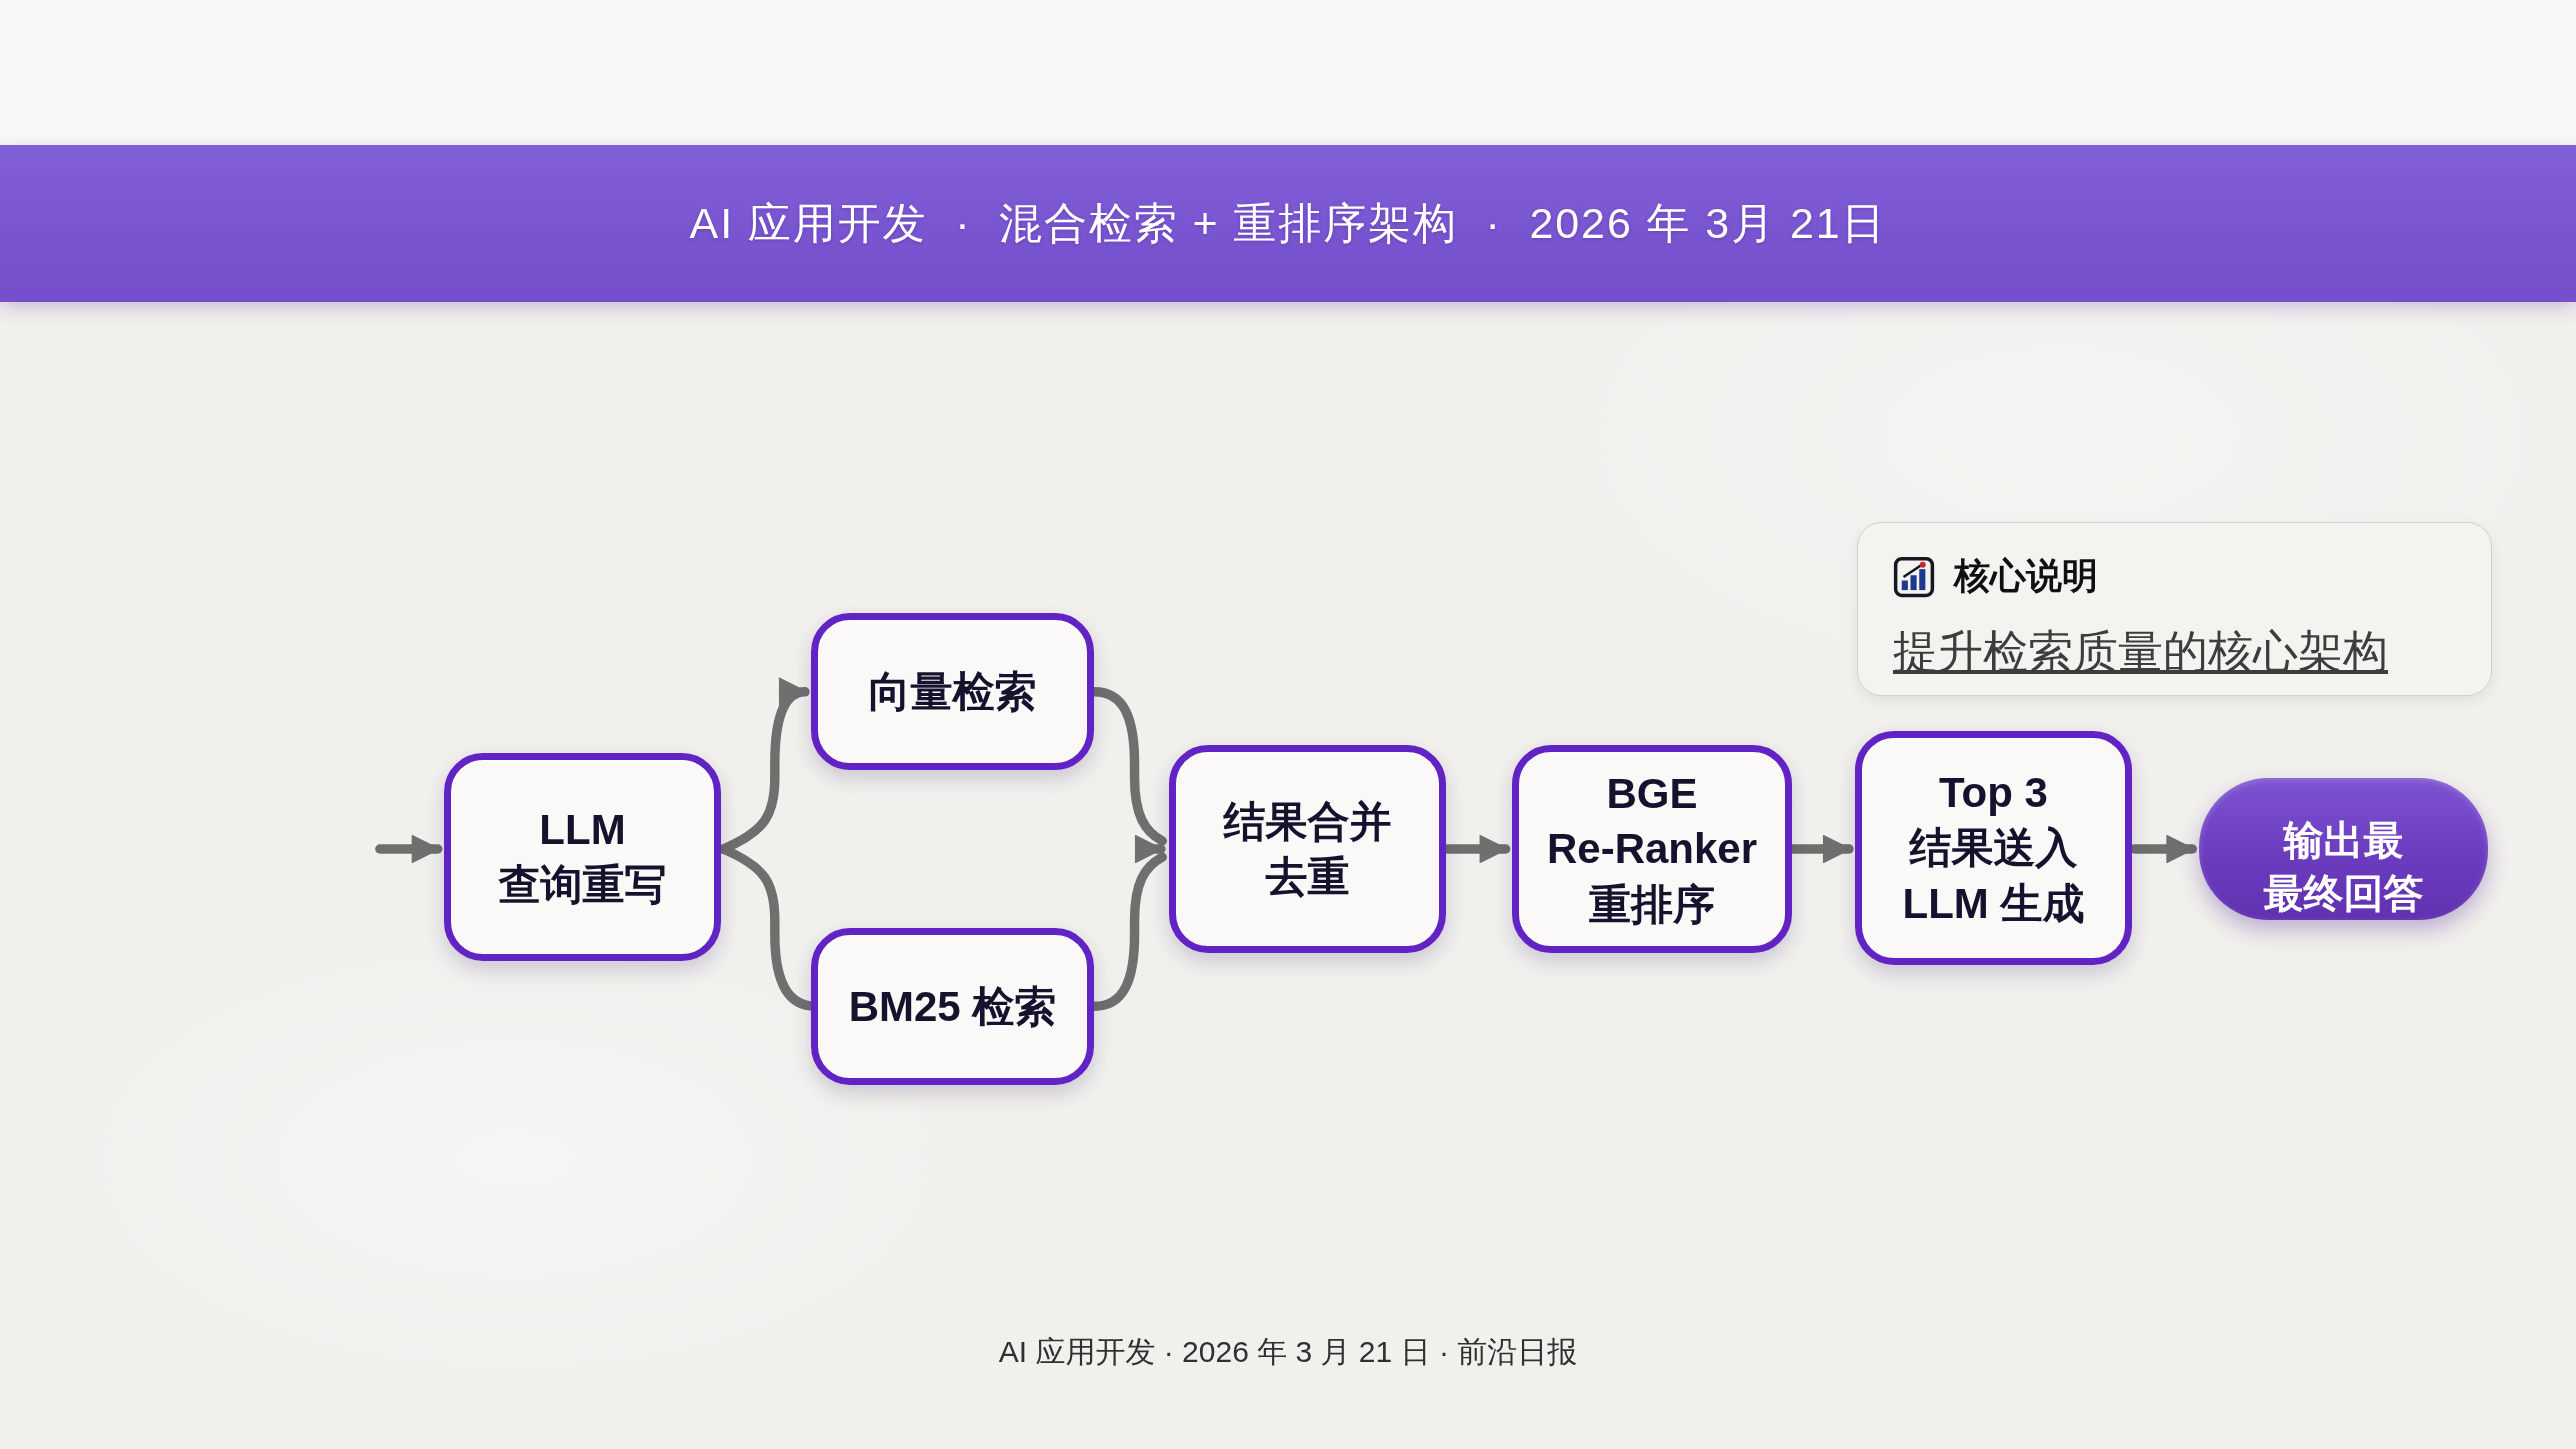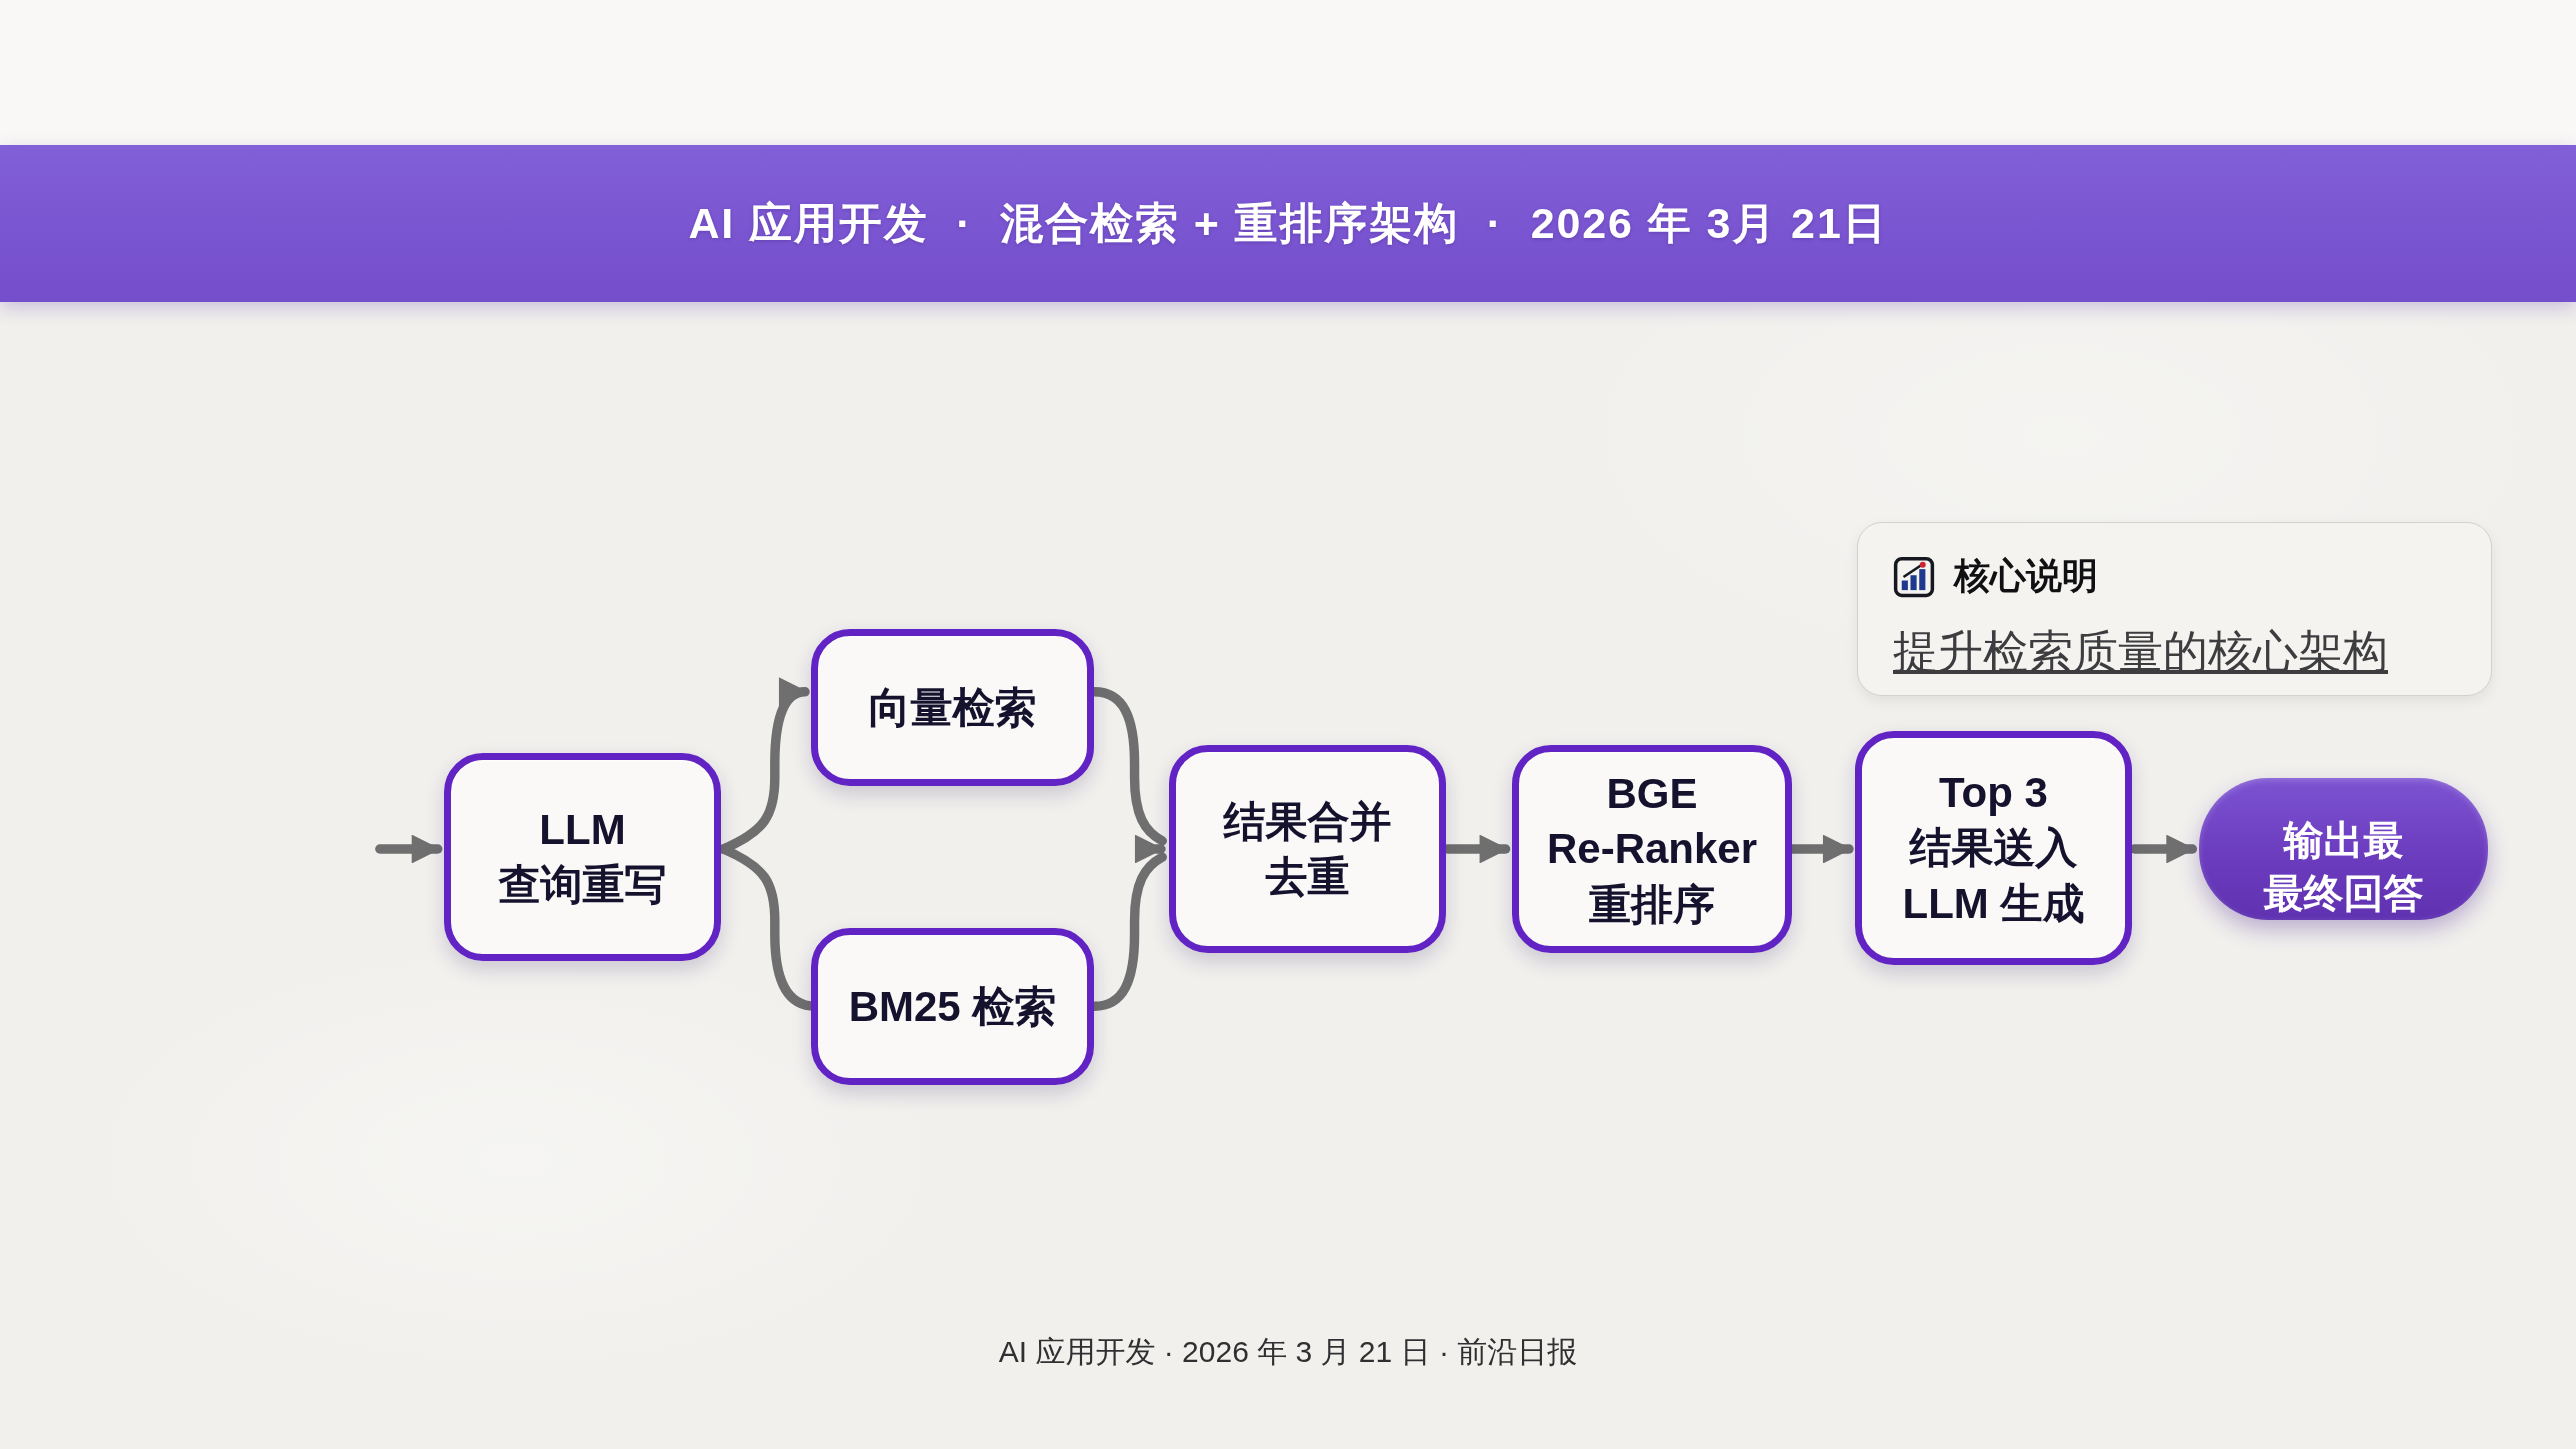--- a/index.html
+++ b/index.html
@@ -9,21 +9,21 @@
   
   #canvas::after{content:"";position:absolute;inset:0;pointer-events:none;
     background:
       radial-gradient(755px 377px at 20% 80%, rgba(255,255,255,.35), transparent 60%),
       radial-gradient(880px 440px at 80% 30%, rgba(255,255,255,.25), transparent 60%);}
   .top-strip{position:absolute;left:0;top:0;width:2576px;height:145px;background:#f9f8f6;}
   .header-band{position:absolute;left:0;top:145px;width:2576px;height:157px;
     background:linear-gradient(180deg,#8160d8 0%,#7a55d1 55%,#744ecb 100%);
     box-shadow:0 6.3px 17.6px rgba(96,62,170,.28);
     display:flex;align-items:center;justify-content:center;z-index:3;}
-  .header-title{color:#ffffff;font-size:43px;font-weight:700;letter-spacing:1.9px;
+  .header-title{color:#ffffff;font-size:43px;font-weight:400;letter-spacing:1.9px;
     text-shadow:0 1.3px 3.8px rgba(40,10,90,.25);white-space:pre;}
   svg.connectors{position:absolute;left:0;top:0;z-index:1;}
   .node{position:absolute;display:flex;align-items:center;justify-content:center;
     text-align:center;z-index:2;box-sizing:border-box;line-height:1.32;}
   .node .line{display:block;}
   .pill{background:linear-gradient(180deg,#7d53d2 0%,#6b3cbe 55%,#6032b1 100%);
     border-radius:69px;color:#ffffff;font-weight:700;font-size:40px;
     box-shadow:0 10px 21.4px rgba(70,30,140,.30), inset 0 1.9px 6.3px rgba(255,255,255,.22);}
   .box{background:#faf9f7;border:7px solid #6223c4;border-radius:39px;
     color:#15122e;font-weight:700;font-size:42px;
@@ -69,21 +69,21 @@
   </svg>
 
 
   <div class="node box" style="left:444px;top:745px;width:277px;height:208px;margin-top:8px;">
     <div>
       <span class="line">LLM</span>
       <span class="line">查询重写</span>
     </div>
   </div>
 
-  <div class="node box" style="left:811px;top:613px;width:283px;height:157px;margin-top:16px;">
+  <div class="node box" style="left:811px;top:613px;width:283px;height:157px;">
     <div>
         <span class="line">向量检索</span>
       </div>
   </div>
 
   <div class="node box" style="left:811px;top:928px;width:283px;height:157px;">
     <div>
         <span class="line">BM25 检索</span>
       </div>
   </div>

